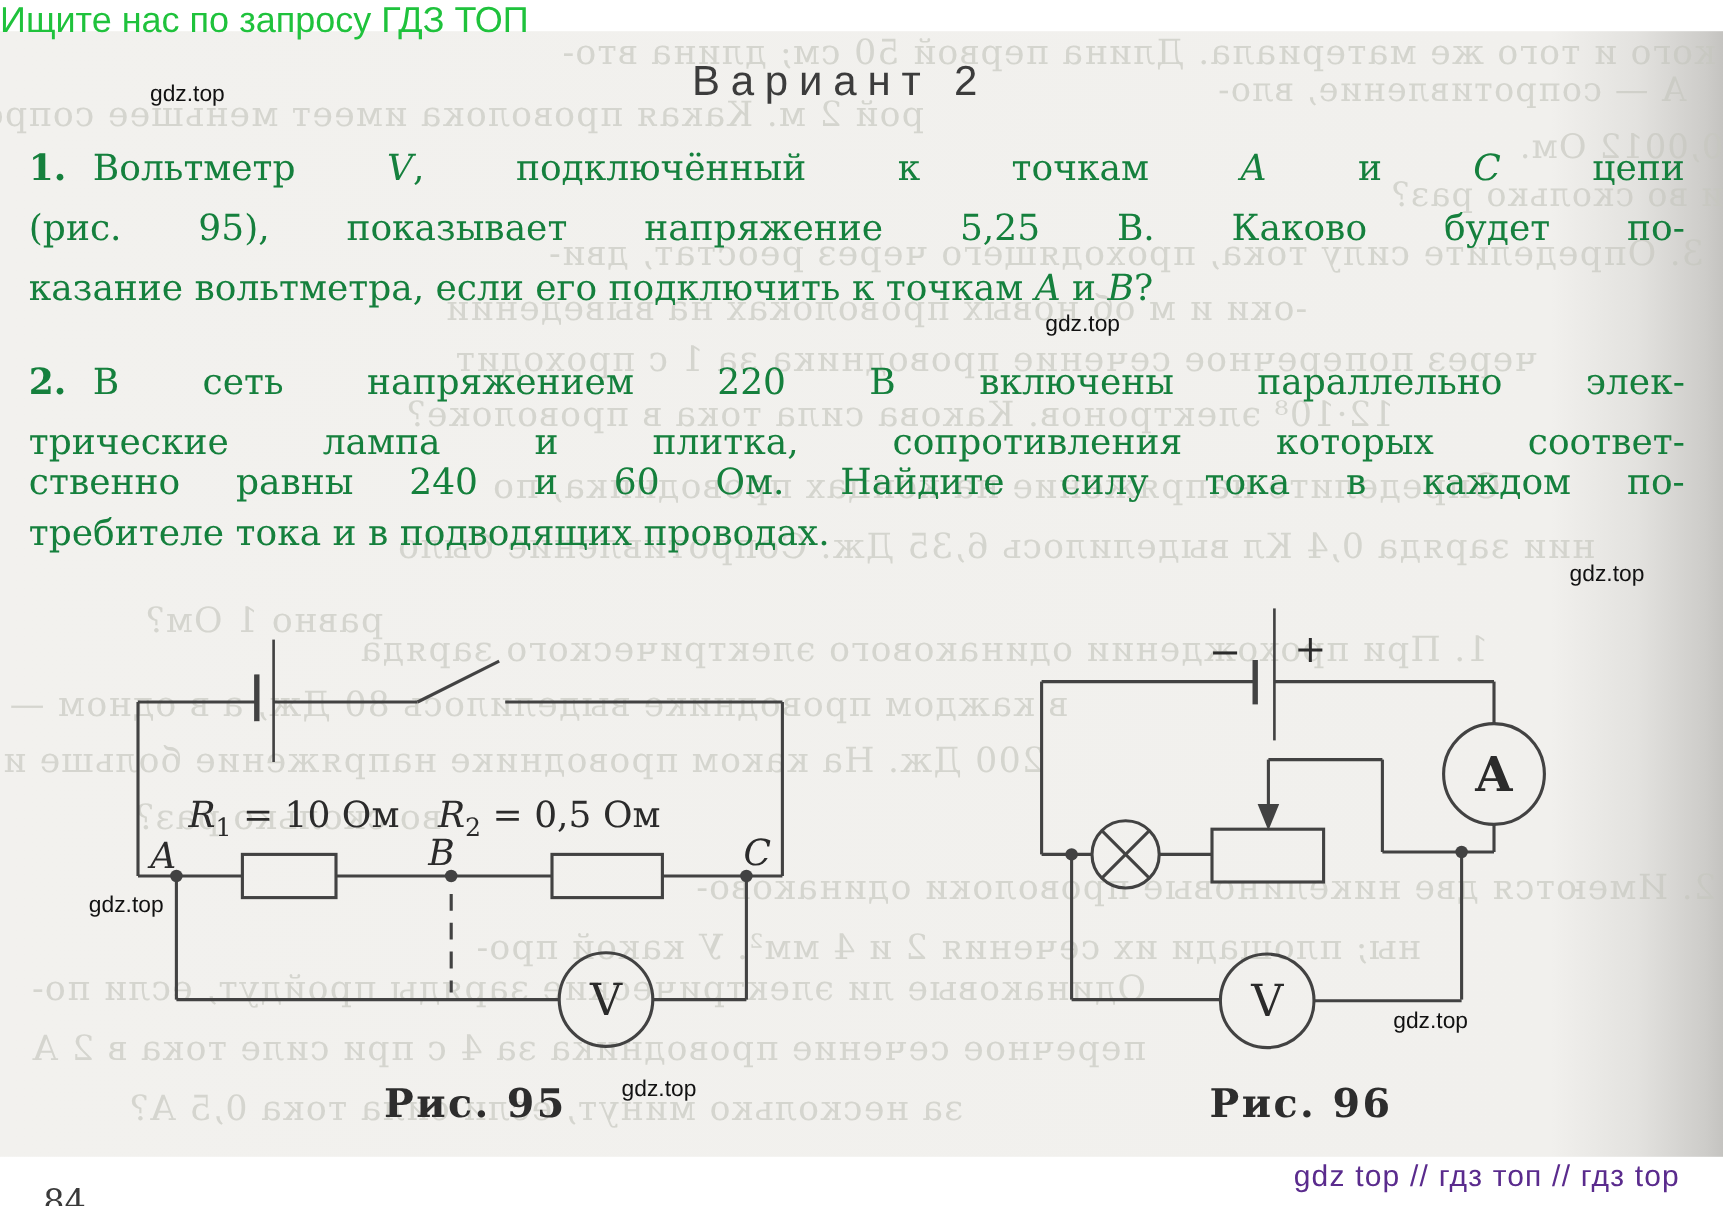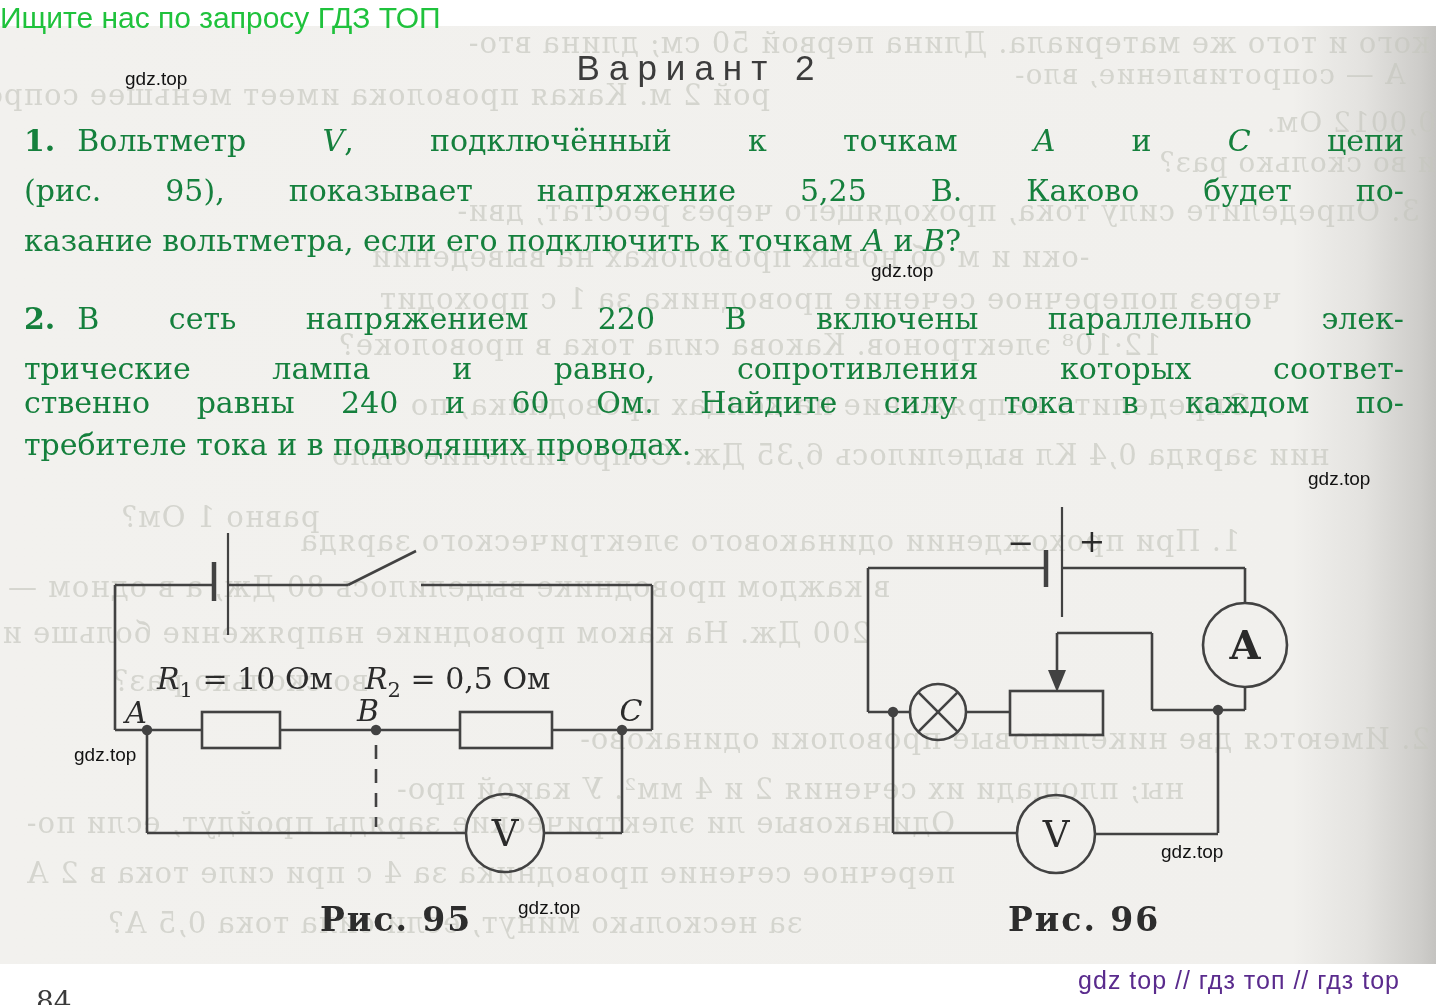--- a/index.html
+++ b/index.html
@@ -86,21 +86,21 @@
 <div class="vtitle">Вариант 2</div>
 
 <div>
   <div class="line just" style="top:122px"><b class="pnum">1.</b><span>Вольтметр </span><span class="it">V</span><span>, подключённый к точкам </span><span class="it">A</span><span> и </span><span class="it">C</span><span> цепи</span></div>
   <div class="line just" style="top:172px"><span>(рис. 95), показывает напряжение 5,25 В. Каково будет по-</span></div>
   <div class="line" style="top:222px"><span>казание вольтметра, если его подключить к точкам </span><span class="it">A</span><span> и </span><span class="it">B</span><span>?</span></div>
 </div>
 
 <div>
   <div class="line just" style="top:300px"><b class="pnum">2.</b><span>В сеть напряжением 220 В включены параллельно элек-</span></div>
-  <div class="line just" style="top:350px"><span>трические лампа и равно, сопротивления которых соответ-</span></div>
+  <div class="line just" style="top:350px"><span>трические лампа и плитка, сопротивления которых соответ-</span></div>
   <div class="line just" style="top:384px"><span>ственно равны 240 и 60 Ом. Найдите силу тока в каждом по-</span></div>
   <div class="line" style="top:426px"><span>требителе тока и в подводящих проводах.</span></div>
 </div>
 
 <svg class="circ" style="left:100px;top:525px" width="570" height="360" viewBox="0 0 570 360">
   <g stroke="#424242" stroke-width="2.6" fill="none">
 
     <path d="M15,60 H114"></path>
     <path d="M128,60 H248"></path>
     <path d="M321,60 H552"></path>

